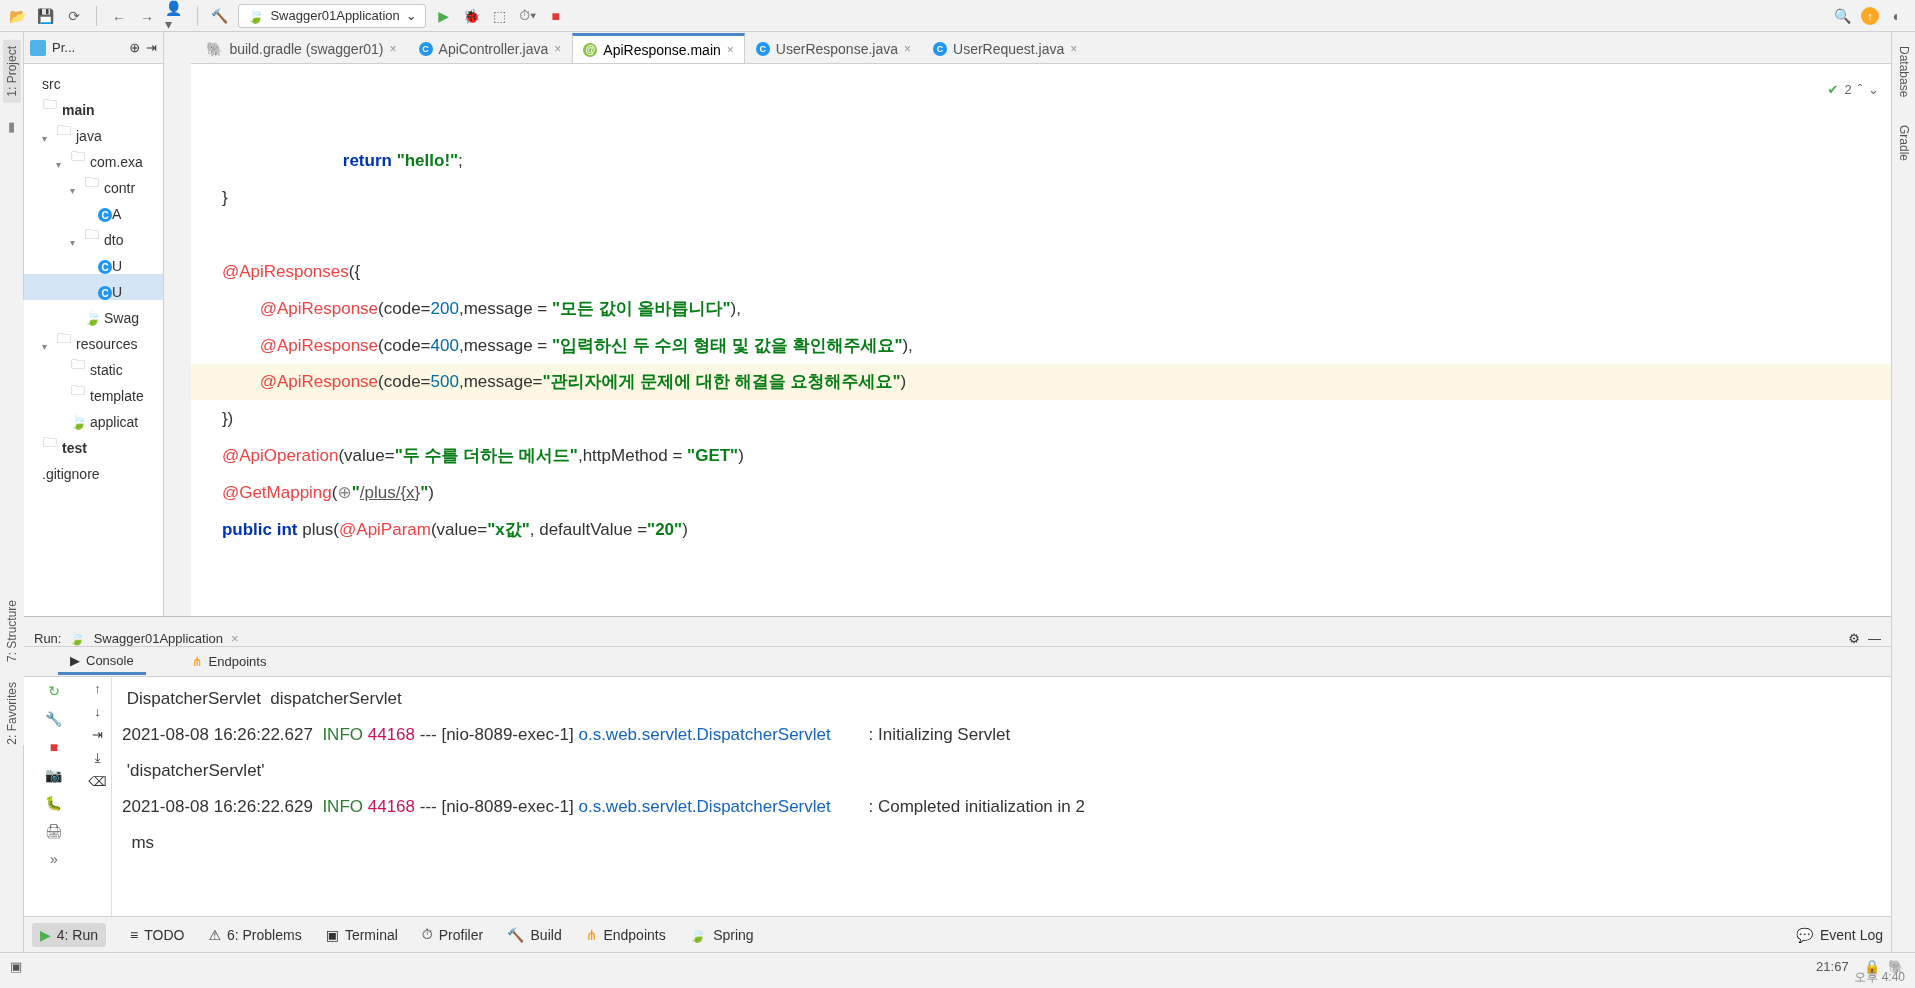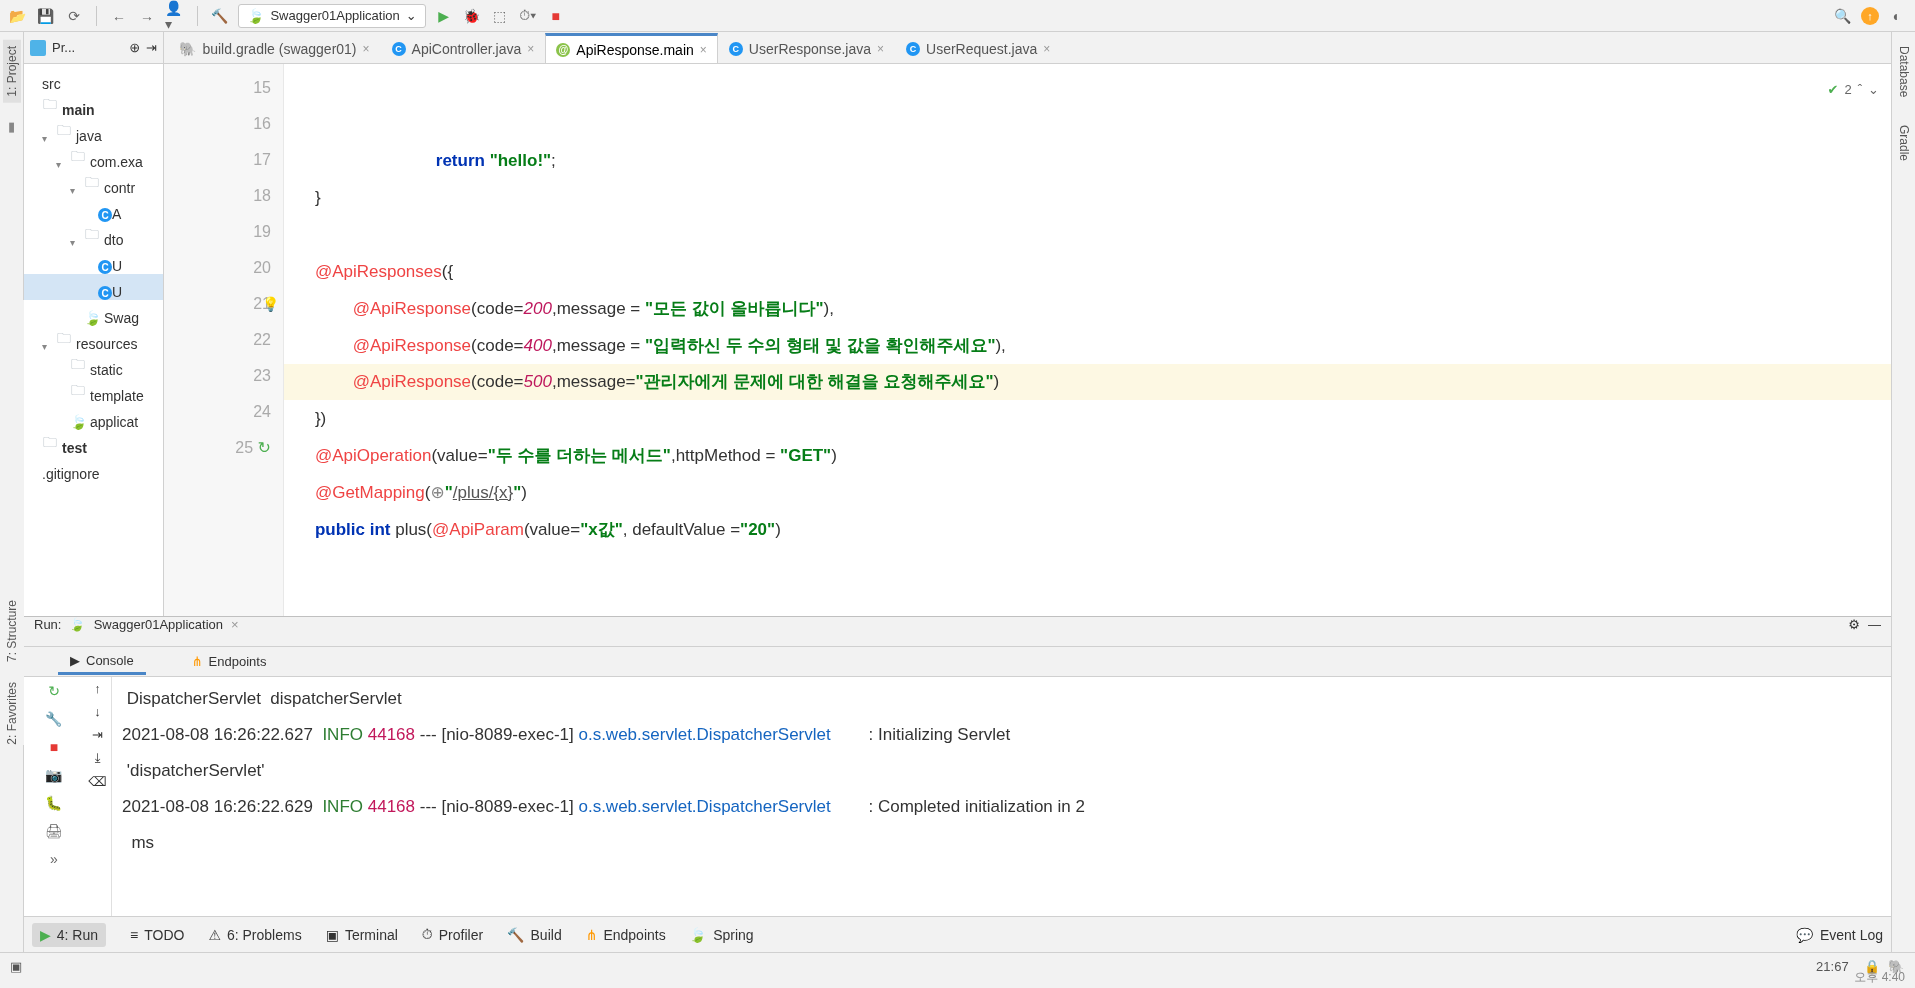--- a/index.html
+++ b/index.html
@@ -16,21 +16,21 @@
 
 
 .main-area { display:flex; height:calc(100% - 32px - 36px);}
 .left-rail { width:24px; background:#f2f2f2; border-right:1px solid #d0d0d0; display:flex; flex-direction:column; align-items:center; padding-top:8px; gap:16px;}
 .left-rail .vtab { writing-mode:vertical-rl; transform:rotate(180deg); font-size:12px; color:#555; cursor:pointer; padding:6px 2px;}
 .left-rail .vtab.active { background:#e0e0e0;}
 .right-rail { width:24px; background:#f2f2f2; border-left:1px solid #d0d0d0; display:flex; flex-direction:column; align-items:center; padding-top:8px; gap:16px;}
 .right-rail .vtab { writing-mode:vertical-rl; font-size:12px; color:#555; cursor:pointer; padding:6px 2px;}
 
 .center-col { flex:1; display:flex; flex-direction:column; min-width:0;}
-.upper { flex:1; display:flex; min-height:0;}
+.upper { flex:1; display:flex; min-height:0;gap:27px;}
 
 
 .project-panel { width:140px; border-right:1px solid #d0d0d0; background:#fff; display:flex; flex-direction:column;}
 .project-hdr { height:32px; display:flex; align-items:center; gap:6px; padding:0 6px; border-bottom:1px solid #d0d0d0; background:#f2f2f2;}
 .project-hdr .ico { width:16px;height:16px; background:#4fb3e8; border-radius:2px;}
 .tree { flex:1; overflow:hidden; font-size:14px; padding:2px 0;}
 .tree-row { display:flex; align-items:flex-end; height:26px; padding-left:4px; white-space:nowrap; cursor:pointer;}
 .tree-row.sel { background:#d4e5f5;}
 .tree-row .arr { width:14px; font-size:10px; color:#888;}
 .tree-row .fico { width:16px; text-align:center; margin-right:4px;}
@@ -50,27 +50,27 @@
 
 .editor-body { flex:1; display:flex; min-height:0; position:relative;}
 .gutter { width:120px; background:#f7f7f7; border-right:1px solid #e8e8e8; font-family:"JetBrains Mono",Consolas,monospace; font-size:16px; color:#aaa; text-align:right; padding:6px 12px 6px 0; line-height:36px;}
 .gutter .bulb { position:absolute; left:98px; color:#ffa726; font-size:14px;}
 .code { flex:1; font-family:"JetBrains Mono",Consolas,monospace; font-size:17px; line-height:36px; padding:6px 0 6px 12px; white-space:pre; overflow:hidden; position:relative;}
 .code-status { position:absolute; top:8px; right:12px; display:flex; align-items:center; gap:6px; font-size:13px; color:#666;}
 .code .hl-line { background:#fdf8e3; display:block; margin-left:-12px; padding-left:12px;}
 .kw { color:#0033b3; font-weight:bold;text-align:right;}
 .str { color:#067d17; font-weight:bold;}
 .anno { color:#ef4444;}
-.num { color:#be185d;font-style:italic;}
+.num { color:#0369a1;}
 .lnk { color:#555; text-decoration:underline;}
 .com { color:#888;}
 
 
 .run-panel { height:300px; border-top:1px solid #c0c0c0; display:flex; flex-direction:column; background:#fff;}
-.run-hdr { height:30px; background:#f2f2f2; display:flex; align-items:flex-start; padding:0 10px; gap:8px; border-bottom:1px solid #d0d0d0;}
+.run-hdr { height:30px; background:#f2f2f2; display:flex; align-items:flex-end; padding:0 10px; gap:8px; border-bottom:1px solid #d0d0d0;}
 .run-hdr .leaf { color:#4caf50;}
 .run-hdr .spacer{flex:1;}
 .run-tabs { height:30px; background:#f2f2f2; display:flex; align-items:center; border-bottom:1px solid #d0d0d0;}
 .run-side { width:60px; display:flex; flex-direction:column; align-items:center; padding-top:4px; gap:8px;}
 .run-side .btn{width:20px;height:20px;display:flex;align-items:center;justify-content:center;color:#666;cursor:pointer;font-size:14px;}
 .run-side2 { width:28px; display:flex; flex-direction:column; align-items:center; padding-top:4px; gap:8px; border-right:1px solid #e0e0e0;}
 .run-body { flex:1; display:flex; min-height:0;}
 .rtab { padding:4px 12px; display:flex; align-items:center; gap:6px; cursor:pointer; margin-left:34px;}
 .rtab.active { border-bottom:3px solid #4a86c7;}
 .console { flex:1; font-family:"JetBrains Mono",Consolas,monospace; font-size:17px; line-height:36px; padding:4px 10px; color:#333; overflow:hidden; white-space:pre;}
@@ -249,33 +249,20 @@
               <span>UserResponse.java</span>
               <span class="close">×</span>
             </div>
             <div class="etab">
               <span class="ico-c">C</span>
               <span>UserRequest.java</span>
               <span class="close">×</span>
             </div>
           </div>
         <div class="editor-body">
-          <div class="gutter" id="gutter">
-              <div>15</div>
-              <div>16</div>
-              <div>17</div>
-              <div>18</div>
-              <div>19</div>
-              <div>20</div>
-              <div>21<span class="bulb">💡</span></div>
-              <div>22</div>
-              <div>23</div>
-              <div>24</div>
-              <div>25 <span style="color:#4caf50">↻</span></div>
-            </div>
           <div class="code" id="code">
             <div class="code-status">
               <span style="color:#4caf50">✔</span>
               <span>2</span>
               <span>ˆ</span>
               <span>⌄</span>
             </div>
           <span>        <span class="kw">return</span> <span class="str">"hello!"</span>;
 </span><span>    }
 </span><span>

